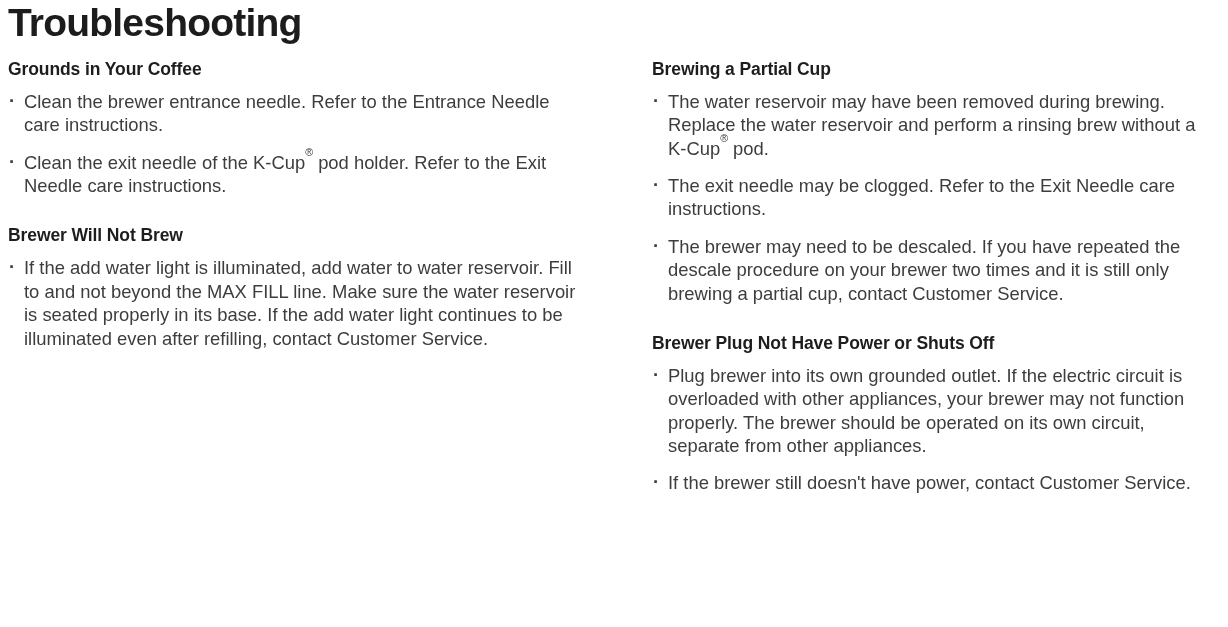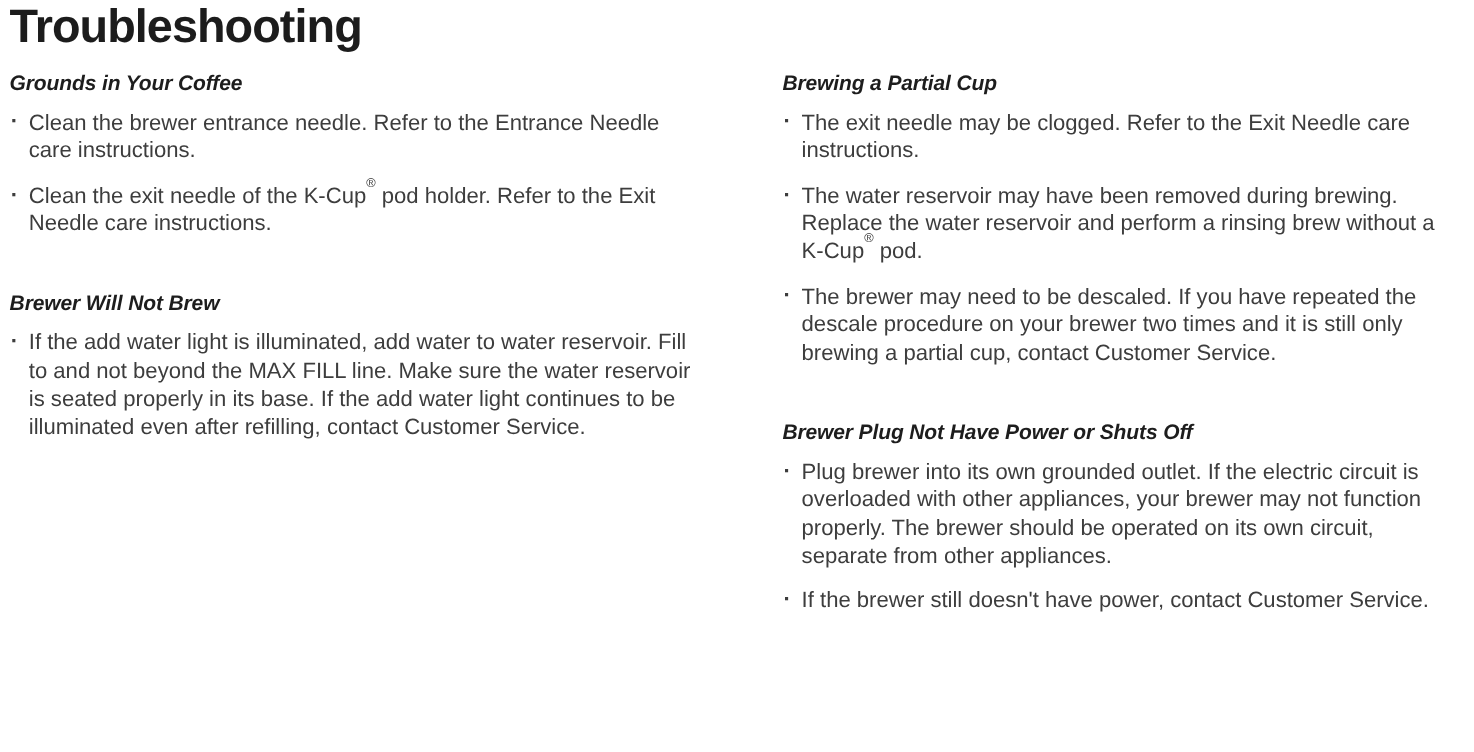--- a/index.html
+++ b/index.html
@@ -42,24 +42,23 @@
     width: 566px;
     flex: 0 0 566px;
   }
   .section-heading {
     margin: 0 0 10px 0;
     font-size: 17.5px;
     line-height: 1.2;
     font-weight: 700;
     letter-spacing: -0.1px;
     color: #1d1d1d;
-    font-style: italic;
   }
   .section + .section {
-    margin-top: 45px;
+    margin-top: 28px;
   }
   .intro {
     margin: 0 0 18px 0;
     font-size: 18.4px;
     line-height: 1.27;
     color: #3d3d3d;
   }
   ul.bullets {
     margin: 0;
     padding: 0;
@@ -117,22 +116,22 @@
         </ul>
       </div>
 
     </div>
 
     <div class="col right">
 
       <div class="section">
         <h2 class="section-heading">Brewing a Partial Cup</h2>
         <ul class="bullets">
+          <li>The water reservoir may have been removed during brewing. Replace the water reservoir and perform a rinsing brew without a K-Cup<sup class="reg">®</sup> pod.</li>
           <li>The exit needle may be clogged. Refer to the Exit Needle care instructions.</li>
-          <li>The water reservoir may have been removed during brewing. Replace the water reservoir and perform a rinsing brew without a K-Cup<sup class="reg">®</sup> pod.</li>
           <li>The brewer may need to be descaled. If you have repeated the descale procedure on your brewer two times and it is still only brewing a partial cup, contact Customer Service.</li>
         </ul>
       </div>
 
       <div class="section">
         <h2 class="section-heading">Brewer Plug Not Have Power or Shuts Off</h2>
         <ul class="bullets">
           <li>Plug brewer into its own grounded outlet. If the electric circuit is overloaded with other appliances, your brewer may not function properly. The brewer should be operated on its own circuit, separate from other appliances.</li>
           <li>If the brewer still doesn't have power, contact Customer Service.</li>
         </ul>

